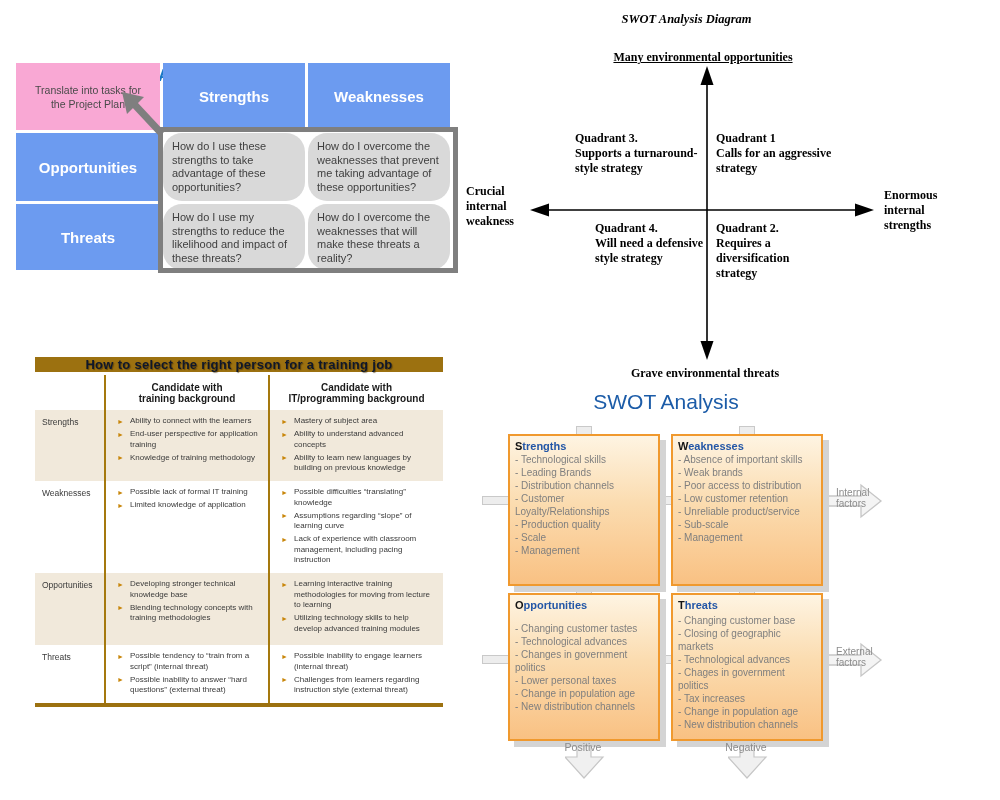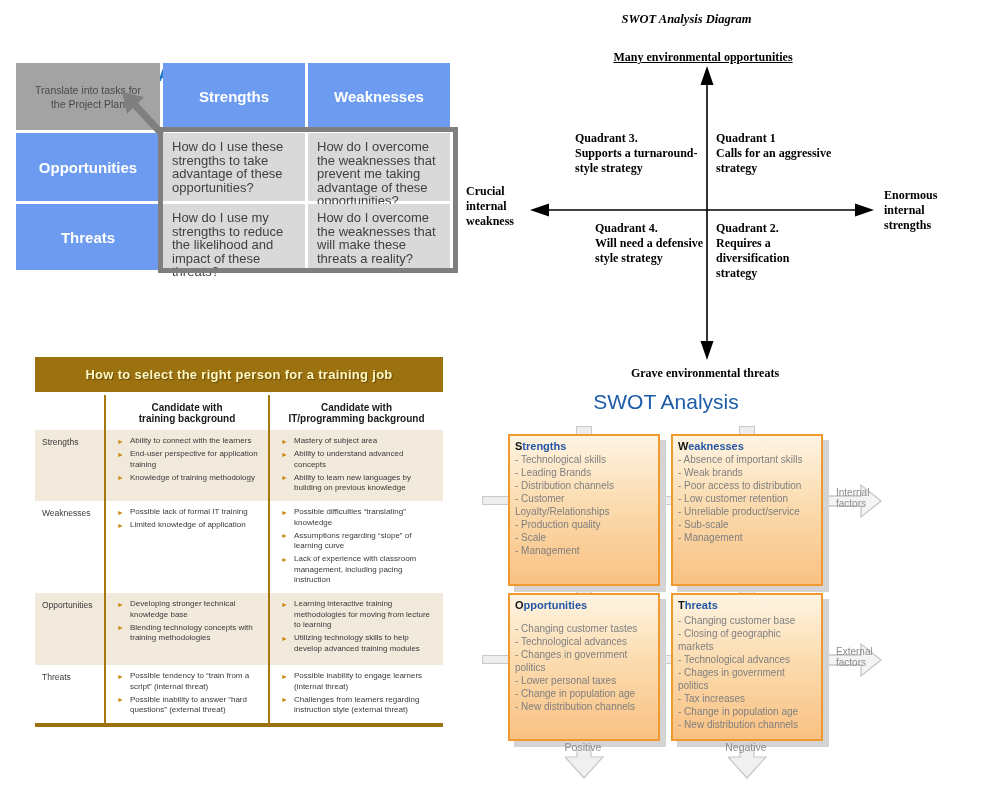--- a/index.html
+++ b/index.html
@@ -10,25 +10,25 @@
   }
   .pre { white-space:pre-line; }
 
   
   .es-title { position:absolute; left:17px; top:27px; font-size:17px; font-weight:bold; color:#1977C5;margin-top:39px; }
   .es-table {
     position:absolute; left:16px; top:63px;
     display:grid; grid-template-columns:144px 142px 142px; grid-template-rows:67px 68px 66px;
     gap:3px;
   }
-  .es-corner { background:#a3a3a3; color:#4A4A4A; font-size:10.5px; line-height:14px;
+  .es-corner { background:#f9a8d4; color:#4A4A4A; font-size:10.5px; line-height:14px;
     display:flex; align-items:center; justify-content:center; text-align:center; padding:0 14px; }
   .es-header { background:#6C9BF0; color:#fff; font-weight:bold; font-size:15px;
     display:flex; align-items:center; justify-content:center; }
-  .es-cell { background:#D9D9D9; color:#404040; font-size:13px; line-height:13.5px; padding:7px 9px; }
+  .es-cell { background:#D9D9D9; color:#404040; font-size:11px; line-height:13.5px; padding:7px 9px;border-radius:19px; }
   .es-highlight { position:absolute; left:158px; top:127px; width:300px; height:146px;
     border:5px solid #7F7F7F; z-index:3; }
   .es-arrow { position:absolute; left:118px; top:88px; z-index:4; }
 
   
   .quad { position:absolute; left:460px; top:0; width:540px; height:392px;
     font-family:"Liberation Serif","DejaVu Serif",serif; color:#000; }
   .quad-title { position:absolute; left:139px; top:12px; width:175px; text-align:center;
     font-size:12.5px; font-style:italic; font-weight:bold; }
   .q-lab { position:absolute; font-size:12px; font-weight:600; line-height:15px; }
@@ -37,21 +37,21 @@
   .q-left { left:6px; top:184px; }
   .q-right { left:424px; top:188px; }
   .q-q3 { left:115px; top:131px; }
   .q-q1 { left:256px; top:131px; }
   .q-q4 { left:135px; top:221px; }
   .q-q2 { left:256px; top:221px; }
   .quad-axes { position:absolute; left:0; top:0; }
 
   
   .tt { position:absolute; left:35px; top:357px; width:408px; }
-  .tt-titlebar { height:35px; background:#9C7110; color:#fef9c3; font-weight:bold; font-size:13px;
+  .tt-titlebar { height:15px; background:#9C7110; color:#0f172a; font-weight:bold; font-size:13px;
     display:flex; align-items:center; justify-content:center;
     text-shadow:1px 1px 1px rgba(60,40,0,0.55); letter-spacing:0.3px; }
   .tt-body { margin-top:3px; background:#fff; border-bottom:4px solid #9C7110; }
   .tt-row { display:grid; grid-template-columns:69px 164px 175px; }
   .tt-row > div:nth-child(2), .tt-row > div:nth-child(3) { border-left:2px solid #A5790E; }
   .tt-beige { background:#F1E9DB; }
   .tt-hrow { height:35px; }
   .tt-hcell { font-size:10px; font-weight:bold; color:#1a1a1a; text-align:center; line-height:11px;
     display:flex; align-items:center; justify-content:center; white-space:pre-line; }
   .tt-label { font-size:8.5px; color:#3a3a3a; padding:7px 3px 0 7px; }

